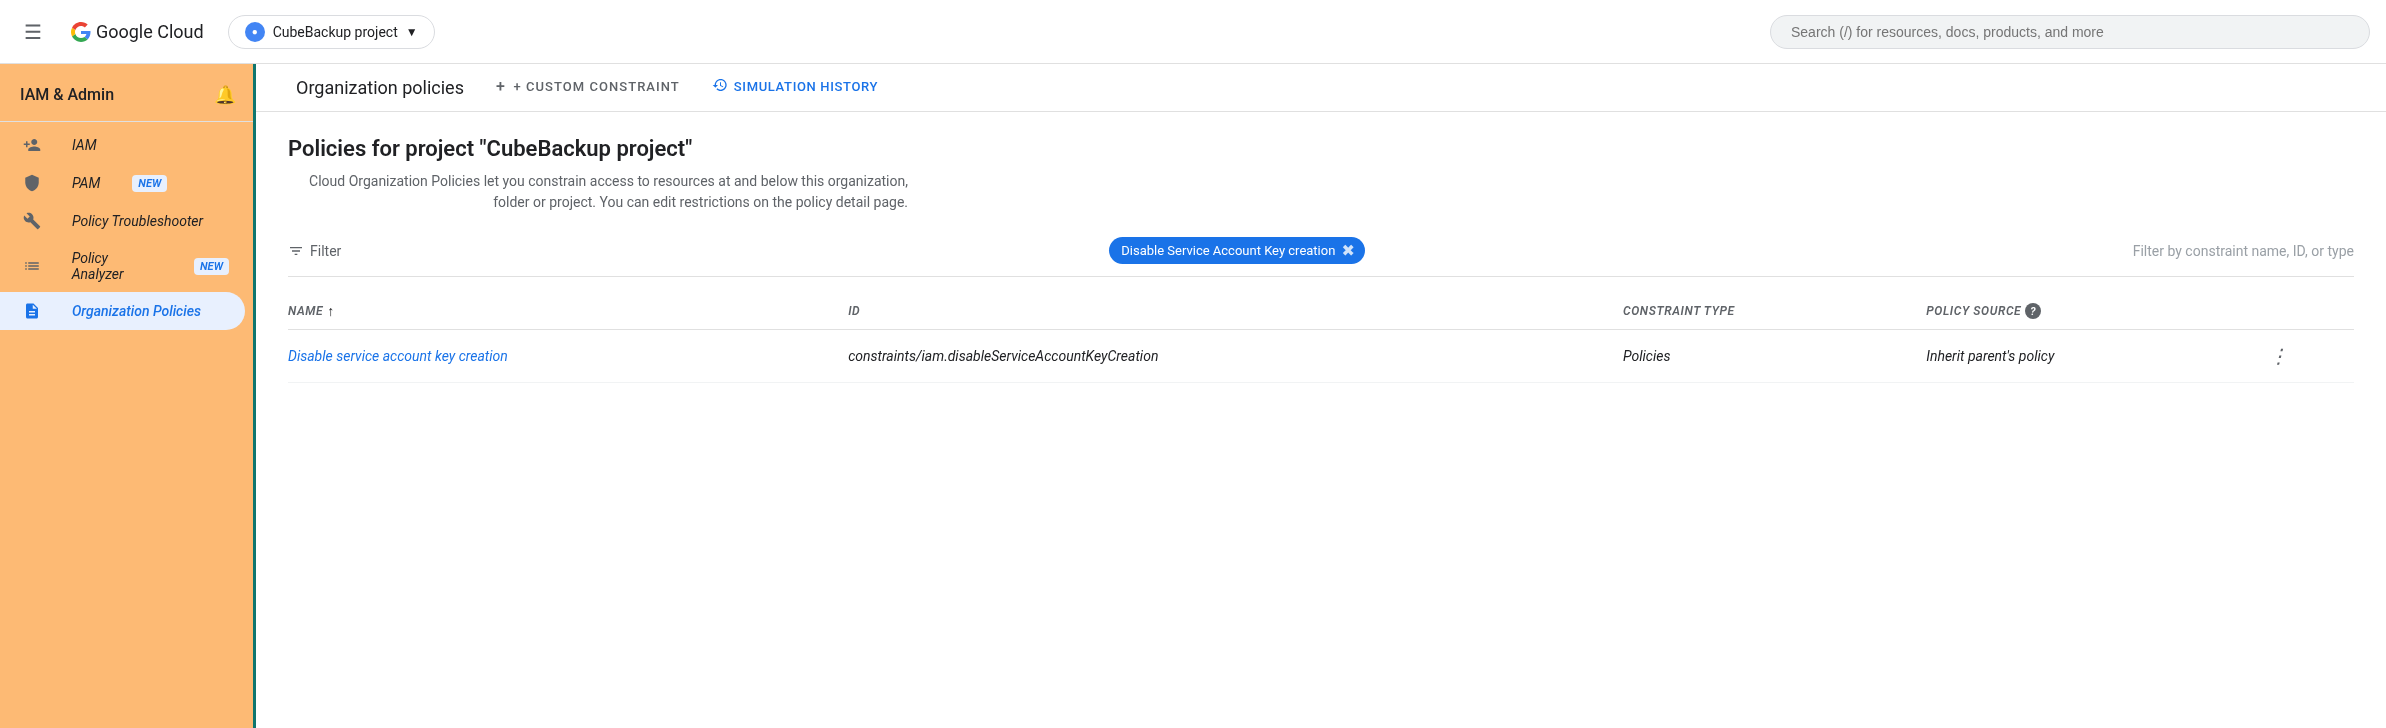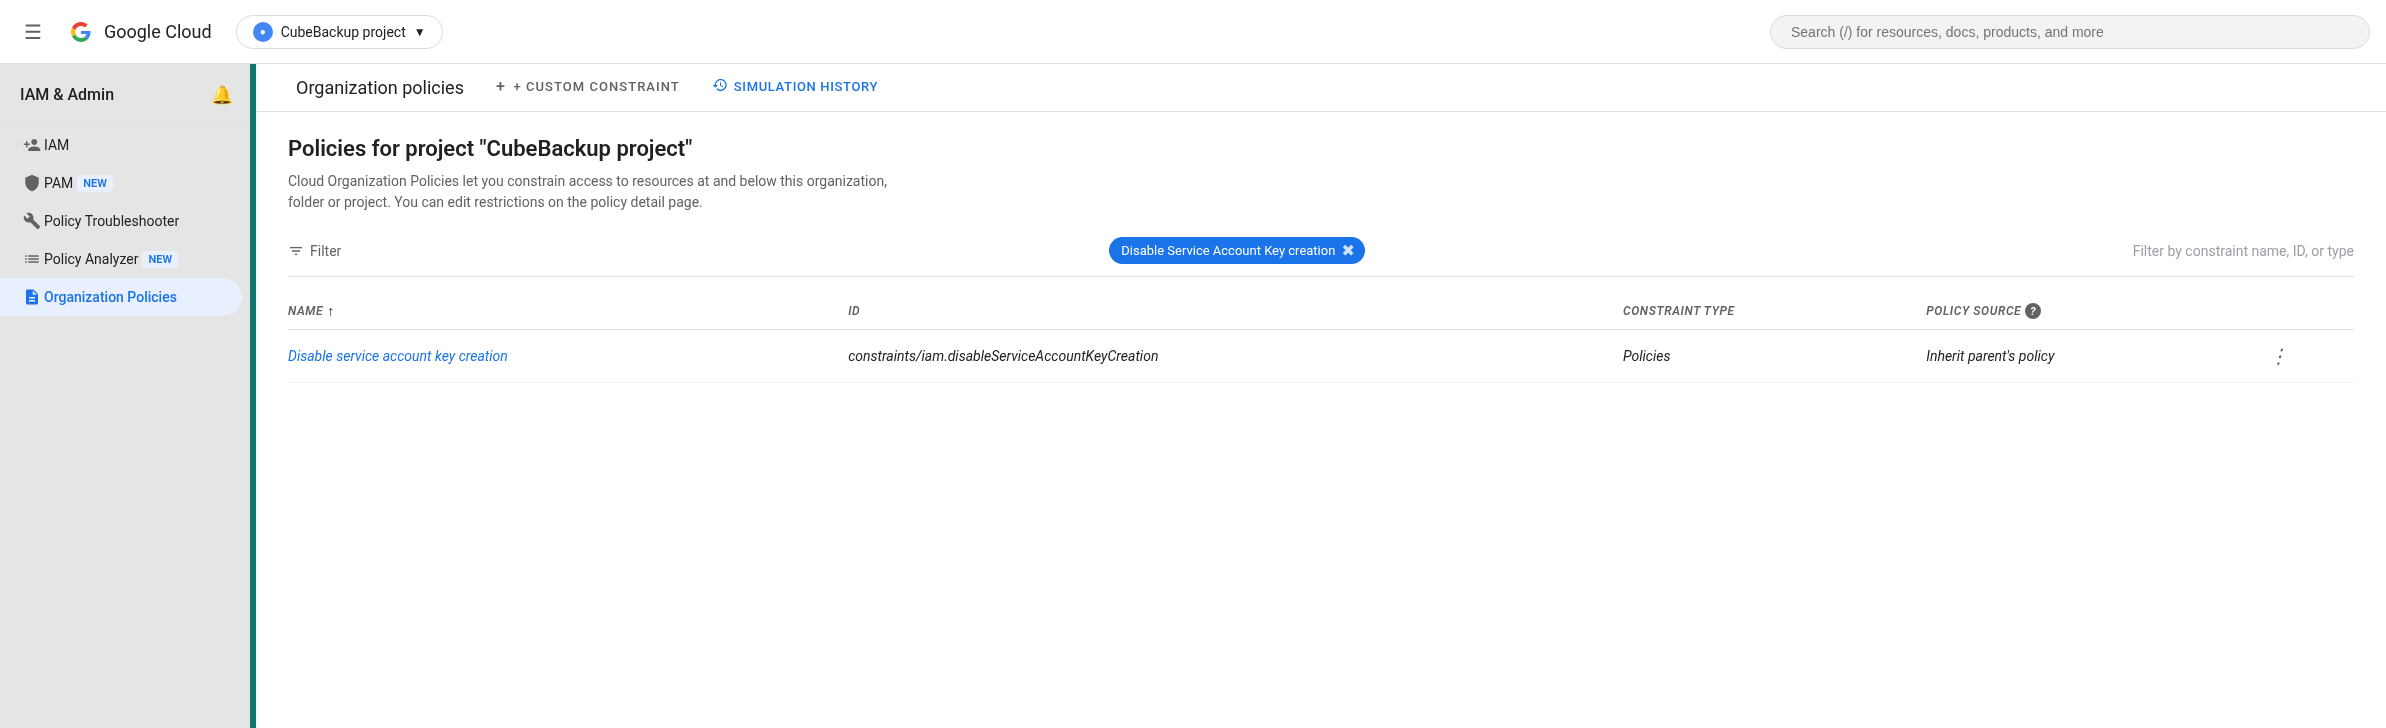--- a/index.html
+++ b/index.html
@@ -17,21 +17,20 @@
     }
     .topbar-menu-icon {
       font-size: 20px;
       color: #5f6368;
       cursor: pointer;
       padding: 8px;
     }
     .topbar-logo {
       display: flex;
       align-items: center;
-      gap: 8px;
       font-size: 18px;
       font-weight: 400;
       color: #202124;
       white-space: nowrap;
     }
     .topbar-project-selector {
       display: flex;
       align-items: center;
       gap: 8px;
       border: 1px solid #dadce0;
@@ -72,23 +71,23 @@
     
     .app-layout {
       display: flex;
       height: calc(100vh - 64px);
     }
 
     
     .sidebar {
       width: 256px;
       min-width: 256px;
-      border-right: 6px solid #0f766e;
+      border-right: 3px solid #0f766e;
       overflow-y: auto;
-      background: #e5e5e5;
+      background: #fdba74;
       padding-top: 8px;
     }
     .sidebar-header {
       display: flex;
       align-items: center;
       justify-content: space-between;
       padding: 12px 16px 12px 20px;
       font-size: 16px;
       font-weight: 500;
       color: #202124;
@@ -99,27 +98,28 @@
       cursor: pointer;
     }
     .sidebar-divider {
       height: 1px;
       background: #e0e0e0;
       margin: 4px 0;
     }
     .sidebar-item {
       display: flex;
       align-items: center;
-      gap: 0;
+      gap: 28px;
       padding: 10px 16px 10px 20px;
       cursor: pointer;
       font-size: 14px;
       color: #202124;
       border-radius: 0 24px 24px 0;
       margin-right: 8px;
+      font-style: italic;
     }
     .sidebar-item.active {
       background: #e8f0fe;
       color: #1a73e8;
       font-weight: 500;
     }
     .sidebar-item .item-icon {
       font-size: 18px;
       color: #5f6368;
       width: 24px;
@@ -185,20 +185,21 @@
       font-weight: 600;
       color: #202124;
       margin-bottom: 10px;
     }
     .page-description {
       font-size: 14px;
       color: #5f6368;
       max-width: 620px;
       line-height: 1.5;
       margin-bottom: 24px;
+      text-align: right;
     }
 
     
     .filter-row {
       display: flex;
       align-items: center;
       gap: 12px;
       margin-bottom: 16px;
       padding: 0 0 12px 0;
       border-bottom: 1px solid #e0e0e0;

